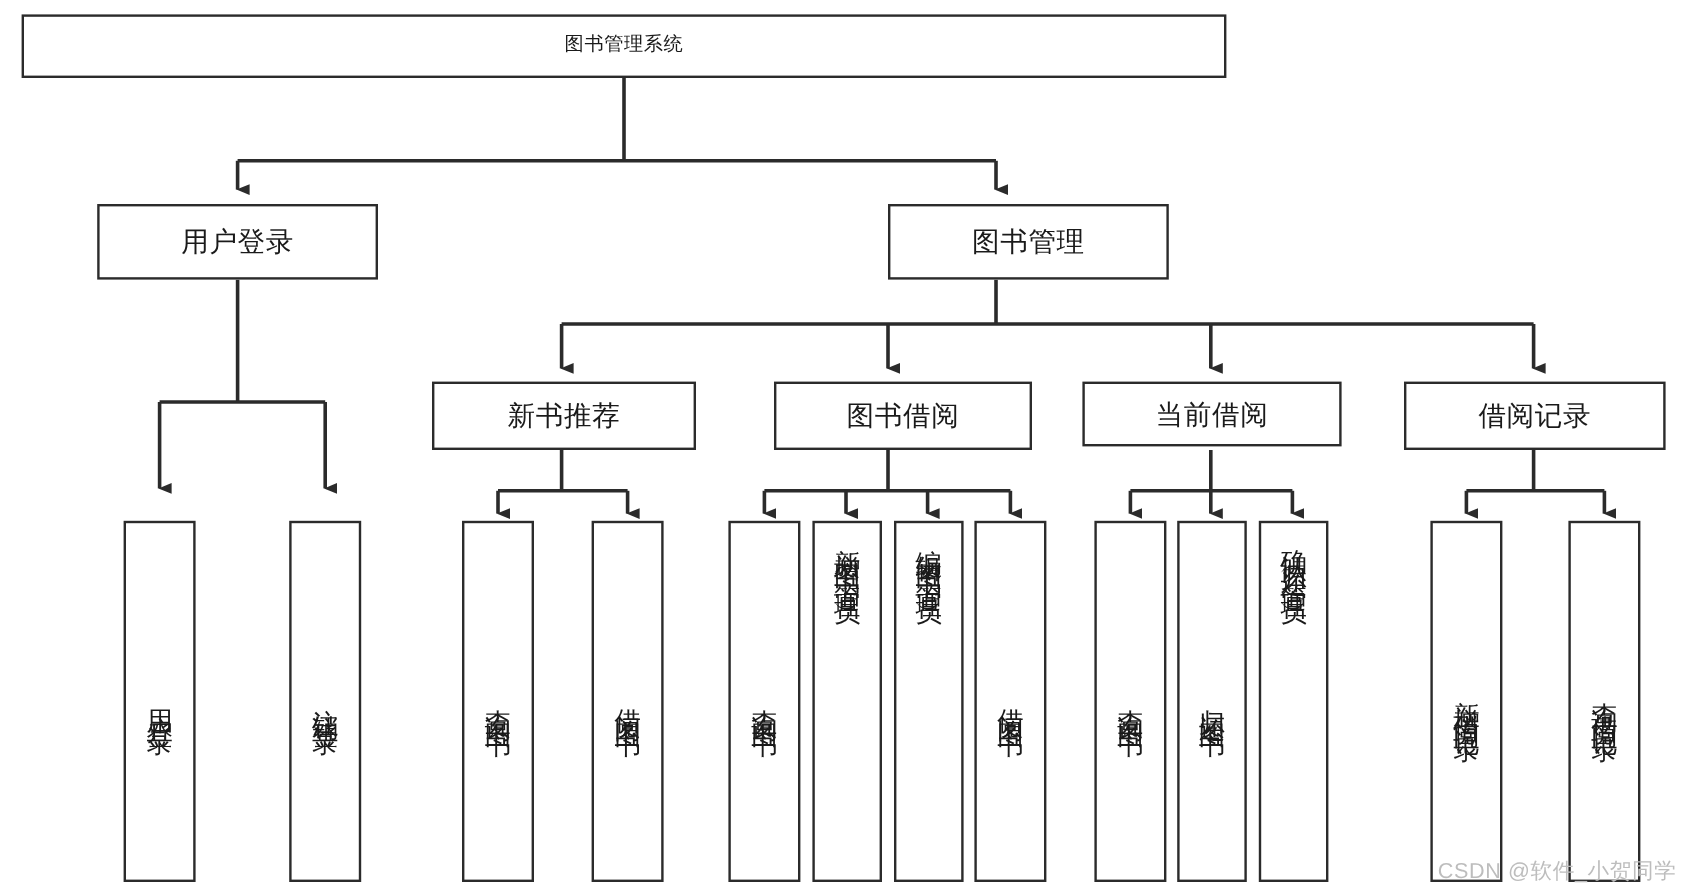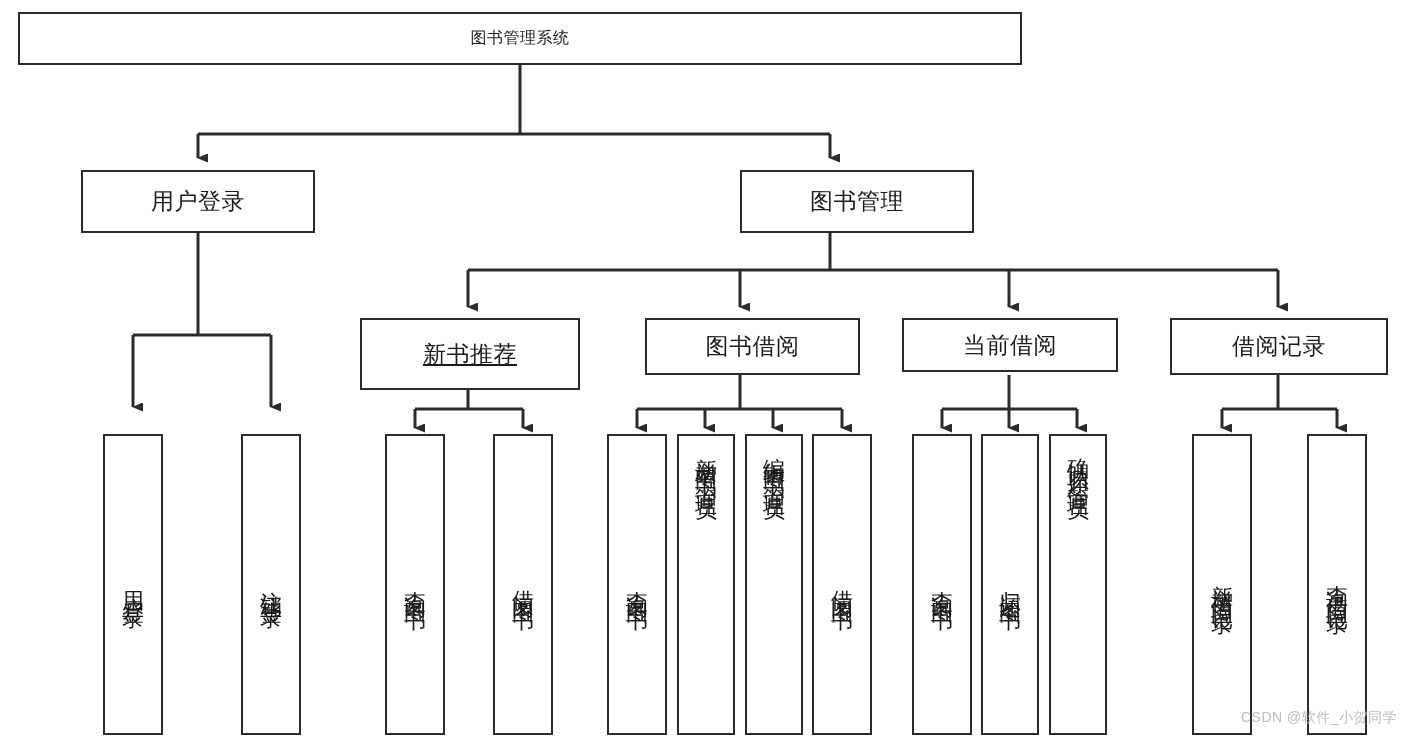--- a/index.html
+++ b/index.html
@@ -59,22 +59,22 @@
     line-height: 1;
     white-space: nowrap;
   }
   .v-node.centered {
     align-items: center;
     padding-top: 0;
   }
   .watermark {
     position: absolute;
     right: 8px;
-    bottom: 20px;
-    font-size: 14px;
+    bottom: 9px;
+    font-size: 18px;
     color: #bdbdbd;
     letter-spacing: 0.5px;
     user-select: none;
     white-space: nowrap;
   }
 </style>
 </head>
 <body>
 
 <div id="canvas">
@@ -133,21 +133,21 @@
     <span class="node-label">图书管理系统</span>
   </div>
 
   <div class="node h-node" style="left:81px; top:170px; width:234px; height:63px;">
     <span class="node-label">用户登录</span>
   </div>
   <div class="node h-node" style="left:740px; top:170px; width:234px; height:63px;">
     <span class="node-label">图书管理</span>
   </div>
 
-  <div class="node h-node" style="left:360px; top:318px; width:220px; height:72px;text-decoration:underline;">
+  <div class="node h-node" style="left:360px; top:318px; width:220px; height:57px;">
     <span class="node-label">新书推荐</span>
   </div>
   <div class="node h-node" style="left:633px; top:318px; width:215px; height:57px;margin-left:12px;">
     <span class="node-label">图书借阅</span>
   </div>
   <div class="node h-node" style="left:902px; top:318px; width:216px; height:54px;">
     <span class="node-label">当前借阅</span>
   </div>
   <div class="node h-node" style="left:1170px; top:318px; width:218px; height:57px;">
     <span class="node-label">借阅记录</span>

